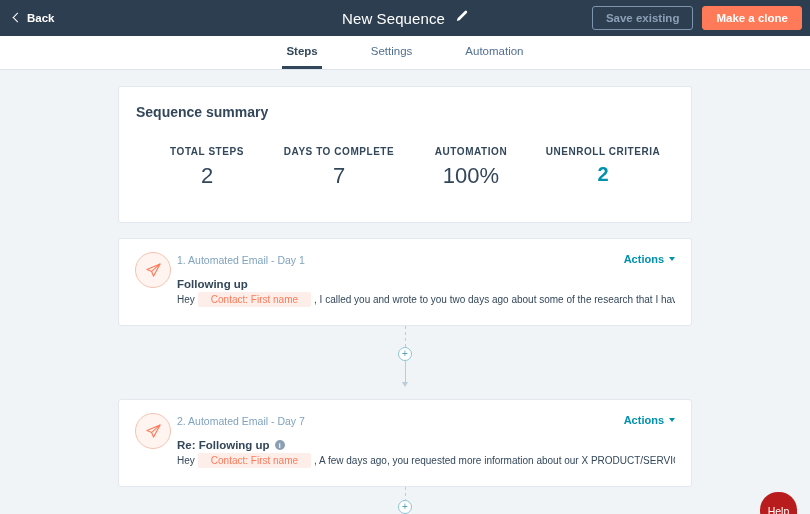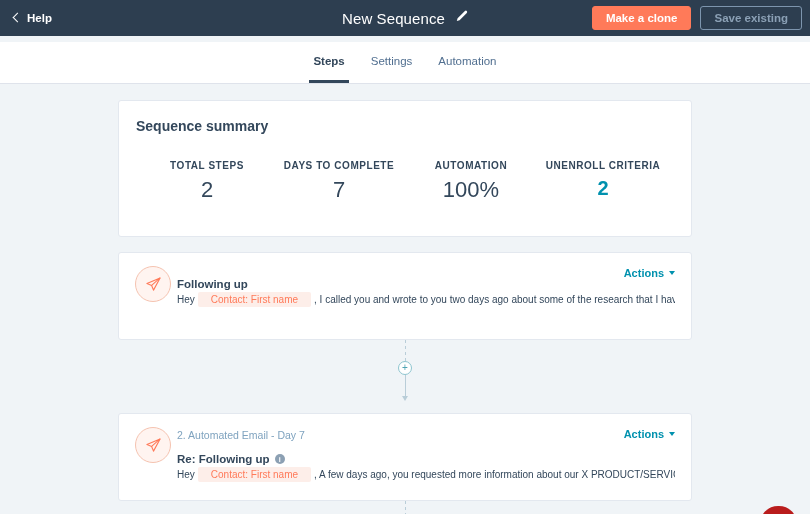--- a/index.html
+++ b/index.html
@@ -81,28 +81,27 @@
     color: #8ba0b5;
   }
   .btn-primary {
     background: #ff7a59;
     border: 1px solid #ff7a59;
     color: #ffffff;
   }
 
   
   .tabbar {
-    height: 42px;
+    height: 34px;
     background: #ffffff;
     border-bottom: 1px solid #dfe3eb;
     display: flex;
     align-items: stretch;
     justify-content: center;
-    gap: 18px;
-    margin-top: 6px;
+    gap: 45px;
   }
   .tab {
     font-size: 11.5px;
     color: #516f90;
     display: flex;
     align-items: center;
     padding: 0 4px;
     border-bottom: 3px solid transparent;
     cursor: pointer;
   }
@@ -299,35 +298,35 @@
     z-index: 5;
   }
 </style>
 </head>
 <body>
 
 <div class="topbar">
 
   <div class="back-btn">
     <span class="chev-left"></span>
-    <span>Help</span>
+    <span>Back</span>
   </div>
 
   <div class="title-wrap">
     <span class="seq-title">New Sequence</span>
     <span class="pencil-icon">
       <svg width="13" height="13" viewBox="0 0 16 16">
         <path d="M12.2 1.3a1.6 1.6 0 0 1 2.3 2.3L5.6 12.5 2.2 13.5l1-3.4z" fill="#ffffff"></path>
       </svg>
     </span>
   </div>
 
   <div class="topbar-actions">
+    <div class="btn btn-ghost">Save existing</div>
     <div class="btn btn-primary">Make a clone</div>
-    <div class="btn btn-ghost">Save existing</div>
   </div>
 </div>
 
 <div class="tabbar">
   <div class="tab active">Steps</div>
   <div class="tab">Settings</div>
   <div class="tab">Automation</div>
 </div>
 
 <div class="content">
@@ -355,20 +354,21 @@
   </div>
 
   <div class="card step-card" id="step-card-1">
     <div class="step-icon">
       <svg width="15" height="15" viewBox="0 0 16 16">
         <path d="M15 1 1 7l5 2 2 5z" fill="none" stroke="#ff7a59" stroke-width="1.2" stroke-linejoin="round"></path>
         <path d="M15 1 6 9" fill="none" stroke="#ff7a59" stroke-width="1.2"></path>
       </svg>
     </div>
     <div class="step-body">
+      <div class="step-eyebrow">1. Automated Email - Day 1</div>
       <div class="step-subject">
         <span>Following up</span>
       </div>
       <div class="step-preview">
         <span>Hey</span>
         <span class="token">Contact: First name</span>
         <span>, I called you and wrote to you two days ago about some of the research that I have done on …</span>
       </div>
     </div>
     <div class="actions-link">

